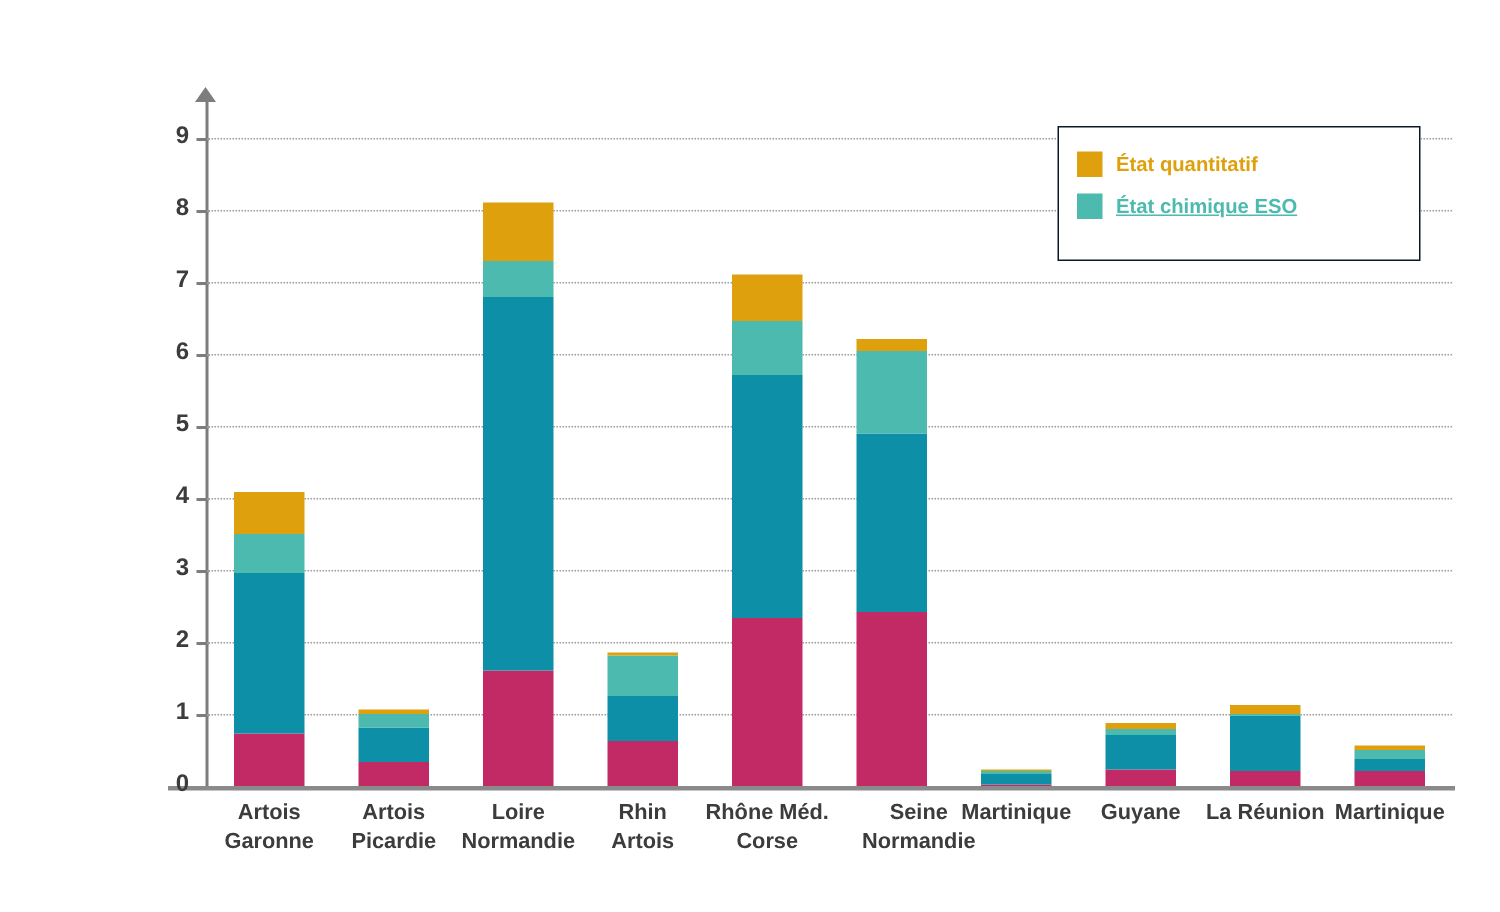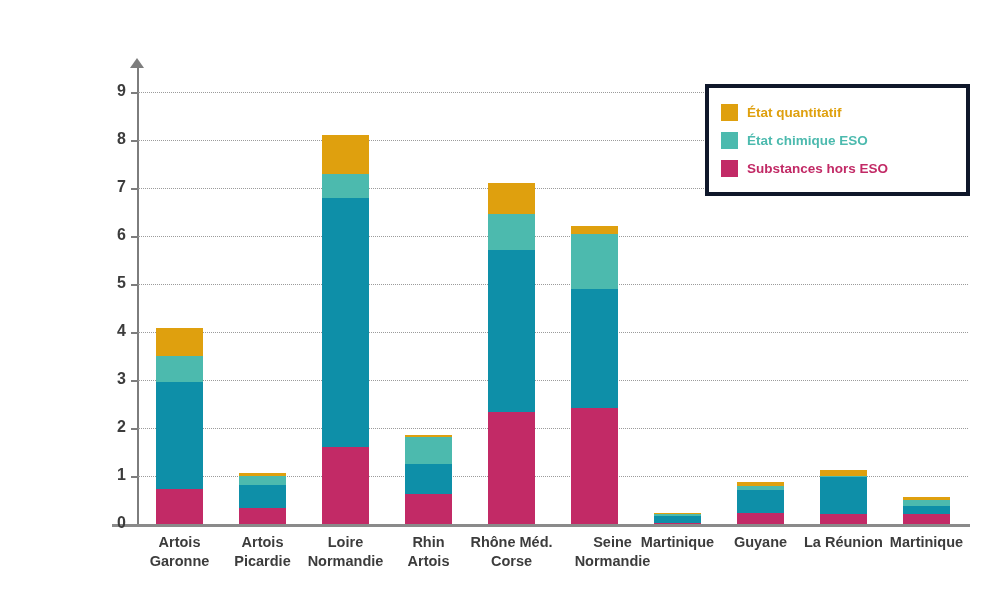--- a/index.html
+++ b/index.html
@@ -117,25 +117,25 @@
     color: #3c3c3c;
     line-height: 19px;
     white-space: pre-line;
   }
 
   
   .legend {
     position: absolute;
     left: 705px;
     top: 84px;
-    width: 265px;
+    width: 242px;
     box-sizing: border-box;
     background: #ffffff;
-    border: 4px solid #0f172a;
-    padding: 10px 12px 10px 12px;
+    border: 1px solid #0f172a;
+    padding: 10px 12px 22px 12px;
   }
   .legend-row {
     display: flex;
     align-items: center;
     height: 28px;
   }
   .legend-swatch {
     width: 17px;
     height: 17px;
     flex: 0 0 17px;
@@ -275,22 +275,18 @@
     </div>
 
   <div class="legend">
     <div id="legend-rows">
         <div class="legend-row">
           <span class="legend-swatch" style="background: rgb(223, 160, 14);"></span>
           <span class="legend-label" style="color: rgb(223, 160, 14);">État quantitatif</span>
         </div>
         <div class="legend-row">
           <span class="legend-swatch" style="background: rgb(76, 186, 174);"></span>
-          <span class="legend-label" style="color: rgb(76, 186, 174);">État chimique ESO</span>
-        </div>
-        <div class="legend-row">
-          <span class="legend-swatch" style="background: rgb(194, 42, 102);"></span>
-          <span class="legend-label" style="color: rgb(194, 42, 102);">Substances hors ESO</span>
+          <span class="legend-label" style="color: rgb(76, 186, 174); text-decoration: underline;">État chimique ESO</span>
         </div>
       </div>
   </div>
 
 </div>
 
 </body></html>

